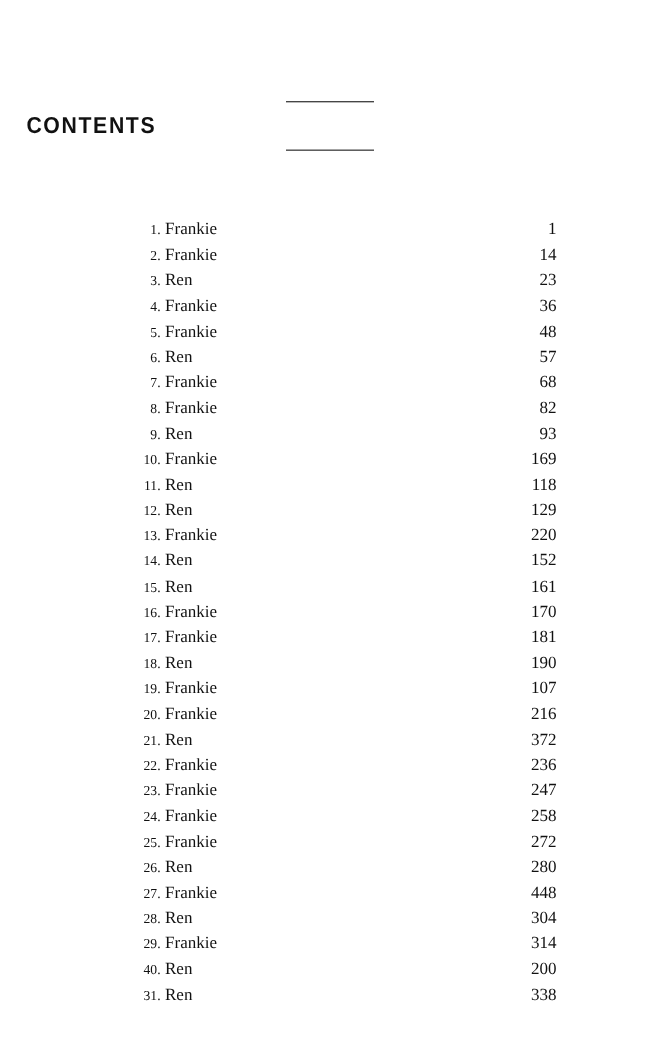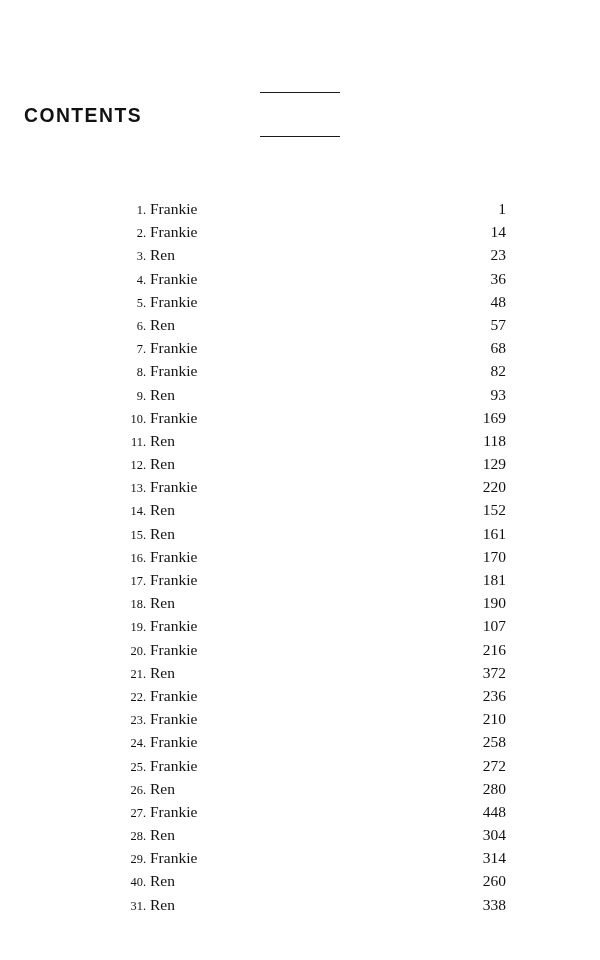--- a/index.html
+++ b/index.html
@@ -192,21 +192,21 @@
         <span class="toc-page">372</span>
       </div>
       <div class="toc-row">
         <span class="toc-num">22.</span>
         <span class="toc-title">Frankie</span>
         <span class="toc-page">236</span>
       </div>
       <div class="toc-row">
         <span class="toc-num">23.</span>
         <span class="toc-title">Frankie</span>
-        <span class="toc-page">210</span>
+        <span class="toc-page">247</span>
       </div>
       <div class="toc-row">
         <span class="toc-num">24.</span>
         <span class="toc-title">Frankie</span>
         <span class="toc-page">258</span>
       </div>
       <div class="toc-row">
         <span class="toc-num">25.</span>
         <span class="toc-title">Frankie</span>
         <span class="toc-page">272</span>
@@ -227,21 +227,21 @@
         <span class="toc-page">304</span>
       </div>
       <div class="toc-row">
         <span class="toc-num">29.</span>
         <span class="toc-title">Frankie</span>
         <span class="toc-page">314</span>
       </div>
       <div class="toc-row">
         <span class="toc-num">40.</span>
         <span class="toc-title">Ren</span>
-        <span class="toc-page">260</span>
+        <span class="toc-page">200</span>
       </div>
       <div class="toc-row">
         <span class="toc-num">31.</span>
         <span class="toc-title">Ren</span>
         <span class="toc-page">338</span>
       </div>
     </div>
 
 </div>
 

